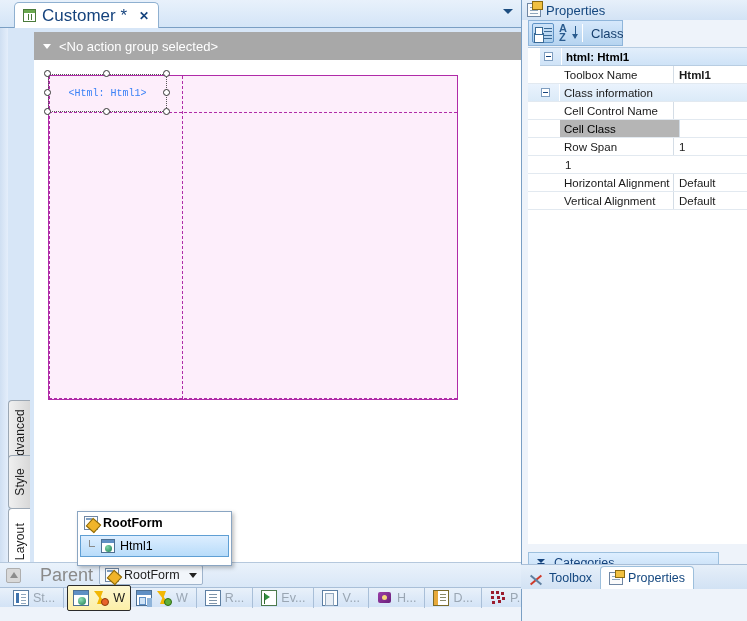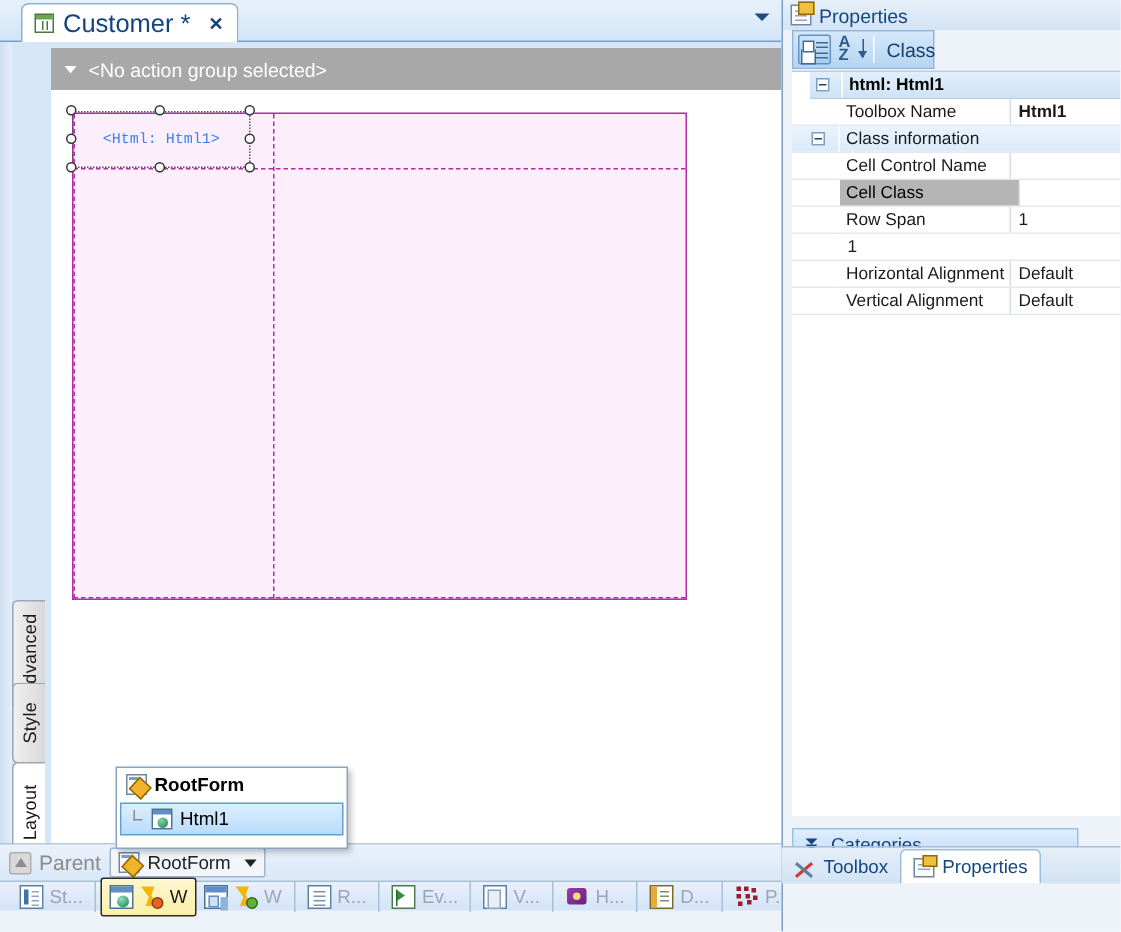--- a/index.html
+++ b/index.html
@@ -138,22 +138,22 @@
   }
 
   
   #parent-bar {
     position: absolute; left: 0; top: 562px; width: 521px; height: 25px;
     background: linear-gradient(to bottom,#eaf2fb,#d9e7f7);
     border-top: 1px solid #b5c8dd;
     display: flex; align-items: center; padding-left: 6px; gap: 6px;
   }
   #btn-parent {
-    display: flex; align-items: center; gap: 5px;
-    color: #8a8a8a; font-size: 14px; cursor: default;
+    display: flex; align-items: center; gap: 19px;
+    color: #8a8a8a; font-size: 18px; cursor: default;
   }
   .up-arrow-icon {
     width: 15px; height: 15px; background: #d9d9d9;
     border: 1px solid #aeaeae; border-radius: 2px;
     position: relative; flex: none;
   }
   .up-arrow-icon::after {
     content:''; position:absolute; left:3px; top:3px;
     width:0;height:0;border-left:4px solid transparent;
     border-right:4px solid transparent;border-bottom:6px solid #8d8d8d;

